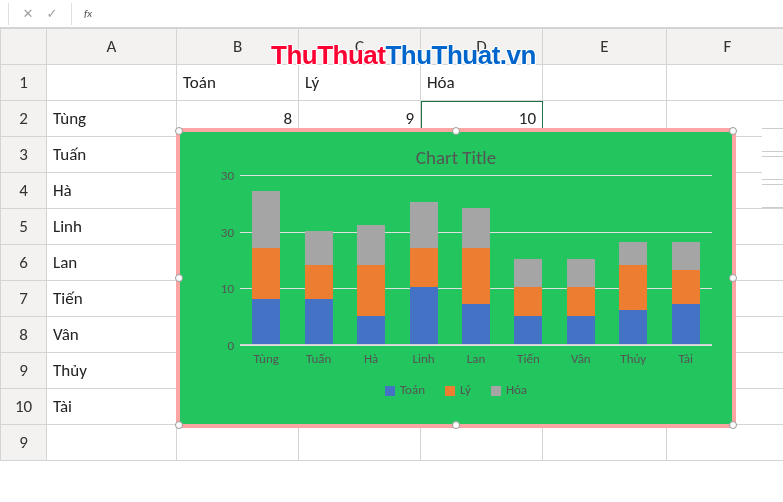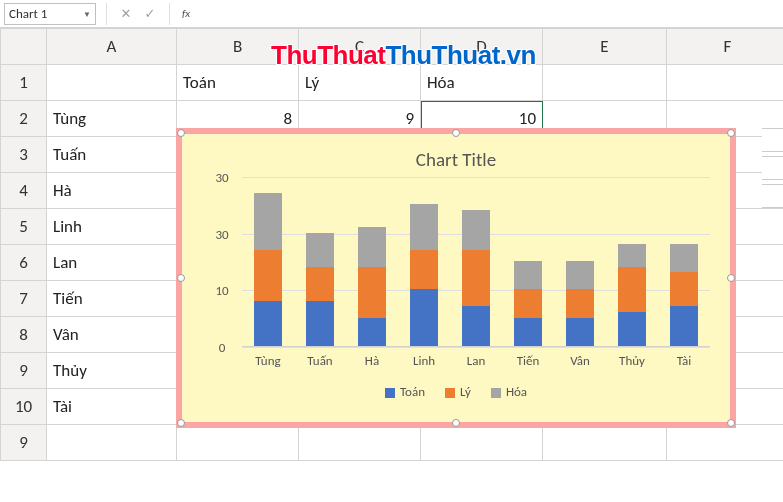--- a/index.html
+++ b/index.html
@@ -32,49 +32,45 @@
 col.cbcd { width: 122px; }
 col.ce { width: 124px; }
 col.cf { width: 122px; }
 
 td.sel-col { background: #e8e4ef; }
 td.orange-hdr { background: #f4b183; }
 td.blue-row { background: #eef3fa; text-align: right; }
 td.blue-row.sel-corner { outline: 1.5px solid #217346; outline-offset: -1px; }
 
 
-.chart-obj { position: absolute; left: 176px; top: 100px; width: 560px; height: 300px; background: #fef9c3; border: 6px solid #fca5a5; z-index: 20; }
+.chart-obj { position: absolute; left: 176px; top: 100px; width: 560px; height: 300px; background: #22c55e; border: 4px solid #fca5a5; z-index: 20; }
 .chart-obj .handle { position: absolute; width: 8px; height: 8px; background: #fff; border: 1px solid #999; border-radius: 50%; }
 .h-tl{top:-5px;left:-5px}.h-tr{top:-5px;right:-5px}.h-bl{bottom:-5px;left:-5px}.h-br{bottom:-5px;right:-5px}
 .h-tc{top:-5px;left:50%;margin-left:-4px}.h-bc{bottom:-5px;left:50%;margin-left:-4px}
 .h-ml{top:50%;left:-5px;margin-top:-4px}.h-mr{top:50%;right:-5px;margin-top:-4px}
 
 .chart-title { text-align:center; font-size: 19px; color: #555; padding: 14px 0 6px; }
 .plot { position: relative; height: 170px; margin: 0 20px 0 60px; border-bottom: 1px solid #d0d0d0; }
 .grid-line { position:absolute; left:0; right:0; height:0; border-top:1px solid #e0e0e0; }
-.y-label { position:absolute; left:-34px; font-size:13px; color:#555; transform: translateY(-50%); width:28px; text-align:center; }
+.y-label { position:absolute; left:-34px; font-size:13px; color:#555; transform: translateY(-50%); width:28px; text-align:right; }
 .bars { position:absolute; left:0; right:0; bottom:0; top:0; display:flex; justify-content:space-around; align-items:flex-end; }
 .bar { width:28px; display:flex; flex-direction:column-reverse; }
 .seg1{ background:#4472c4; } .seg2{ background:#ed7d31; } .seg3{ background:#a5a5a5; }
 .x-labels { display:flex; justify-content:space-around; margin:6px 20px 0 60px; font-size:13px; color:#555; }
 .x-labels span{ width:28px; text-align:center; white-space:nowrap; overflow:visible; }
 .legend { display:flex; justify-content:center; gap:20px; margin-top:16px; font-size:13px; color:#555; align-items:center; }
 .legend .sw { width:10px; height:10px; display:inline-block; margin-right:5px; vertical-align:middle; }
 
 .side-btns { position:absolute; right:-3px; top:100px; z-index:19; display:flex; flex-direction:column; gap:4px; }
 .side-btns div { width:24px; height:24px; background:#fff; border:1px solid #ccc; border-left:none; }
 </style>
 </head>
 <body>
 
 <div class="formula-row">
-  <div class="name-box">
-    <span>Chart 1</span>
-    <span class="dd">▼</span>
-  </div>
   <div class="sep"></div>
   <span class="fx-btn">✕</span>
   <span class="fx-btn">✓</span>
   <div class="sep"></div>
   <span class="fx-label">fx</span>
   <input class="fx-input" value="" style="">
 </div>
 
 <div class="watermark">
   <span class="wm-red">ThuThuat</span><span class="wm-blue">ThuThuat</span><span class="wm-blue">.vn</span>

